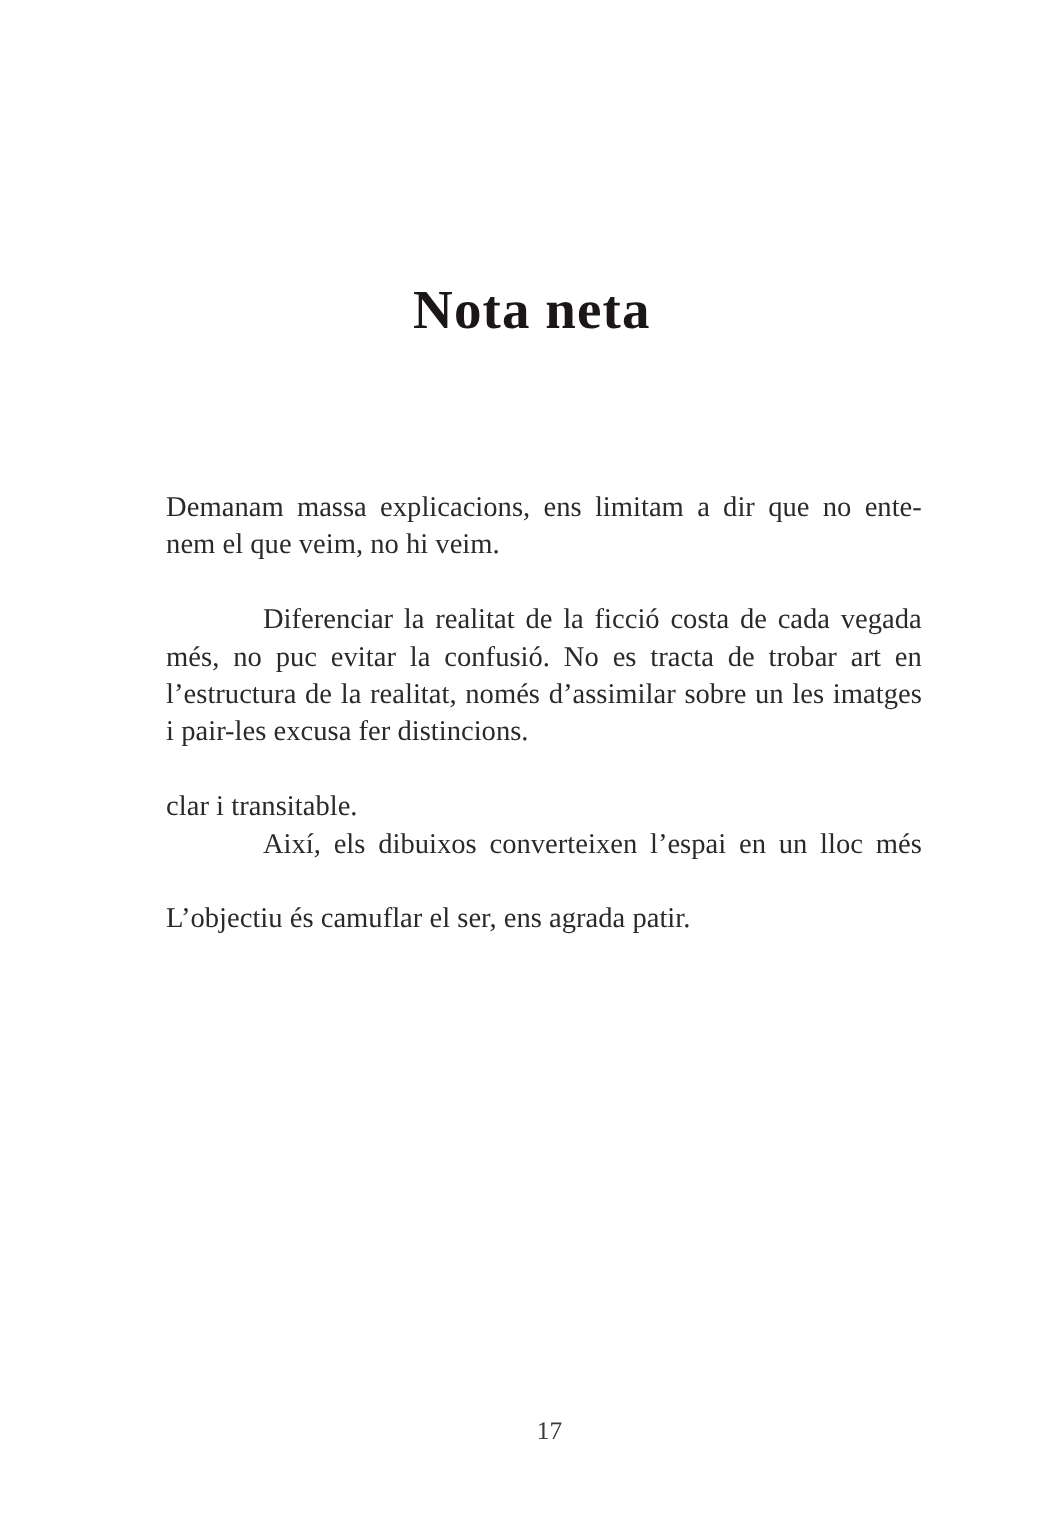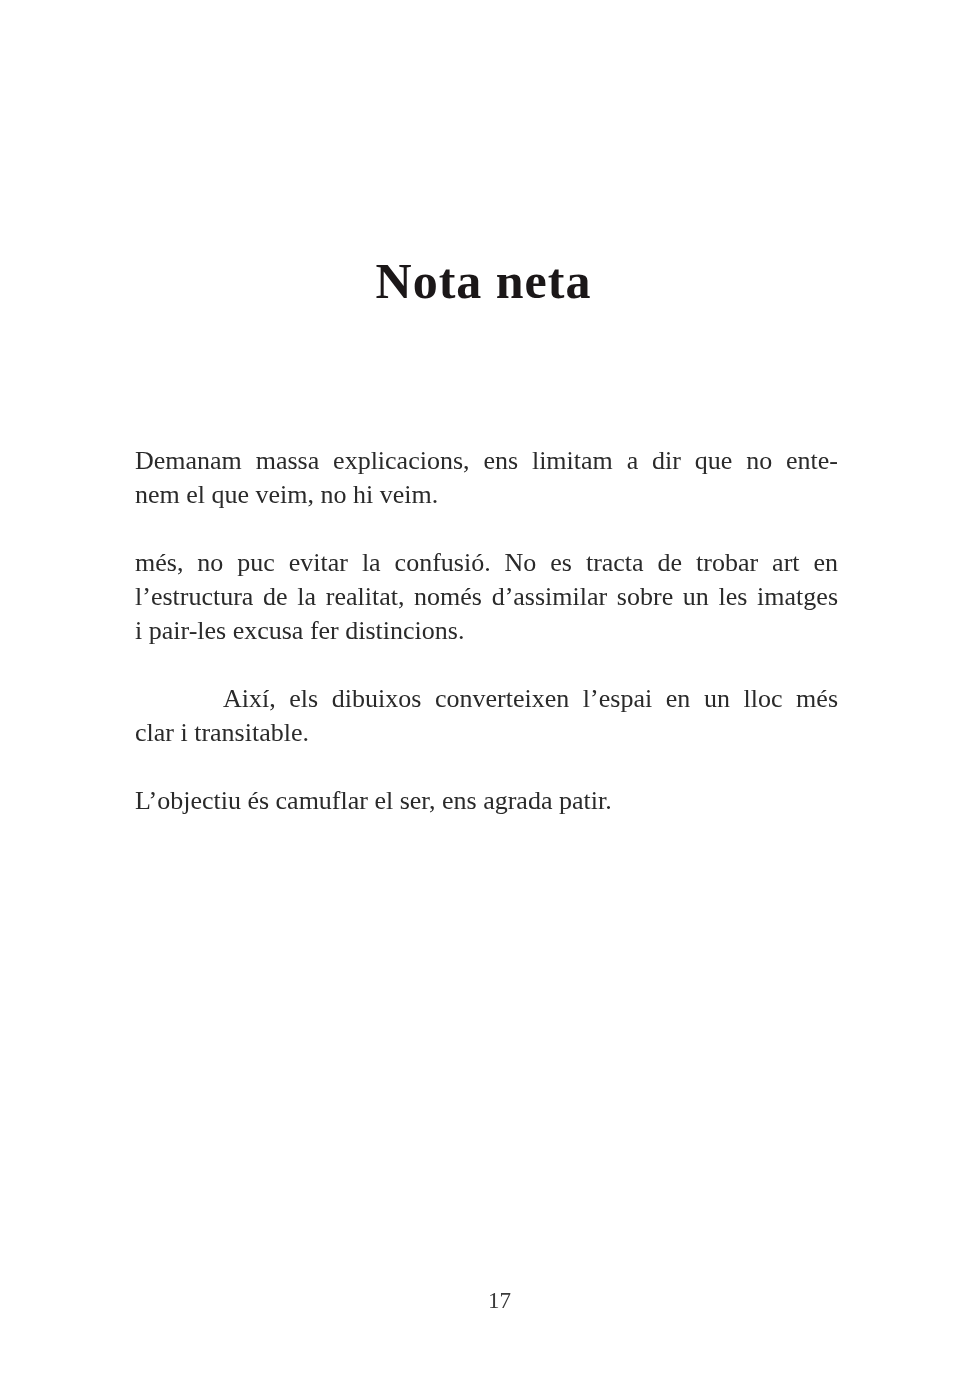--- a/index.html
+++ b/index.html
@@ -29,21 +29,21 @@
   .body-text {
     position: absolute;
     left: 135px;
     top: 444px;
     width: 703px;
     font-size: 26px;
     line-height: 34px;
     color: #2a2a2a;
   }
   .paragraph {
-    margin: 0 0 34px 0;
+    margin: 0 0 34px 16px;
     font-family: Liberation Serif, serif;
   }
   .paragraph:last-child {
     margin-bottom: 0;
   }
   .line {
     text-align: justify;
     text-align-last: justify;
   }
   .line.last {
@@ -70,27 +70,28 @@
 
 <div class="page">
   <h1 class="title">Nota neta</h1>
 
   <div class="body-text" id="paragraphs">
       <div class="paragraph">
         <div class="line">Demanam massa explicacions, ens limitam a dir que no ente-</div>
         <div class="line last">nem el que veim, no hi veim.</div>
       </div>
       <div class="paragraph">
+        <div class="line indent">Diferenciar la realitat de la ficció costa de cada vegada</div>
         <div class="line">més, no puc evitar la confusió. No es tracta de trobar art en</div>
         <div class="line">l’estructura de la realitat, només d’assimilar sobre un les imatges</div>
         <div class="line last">i pair-les excusa fer distincions.</div>
       </div>
       <div class="paragraph">
+        <div class="line last">clar i transitable.</div>
         <div class="line indent">Així, els dibuixos converteixen l’espai en un lloc més</div>
-        <div class="line last">clar i transitable.</div>
       </div>
       <div class="paragraph">
         <div class="line last">L’objectiu és camuflar el ser, ens agrada patir.</div>
       </div>
     </div>
 
   <div class="page-number">17</div>
 </div>
 
 </body></html>

